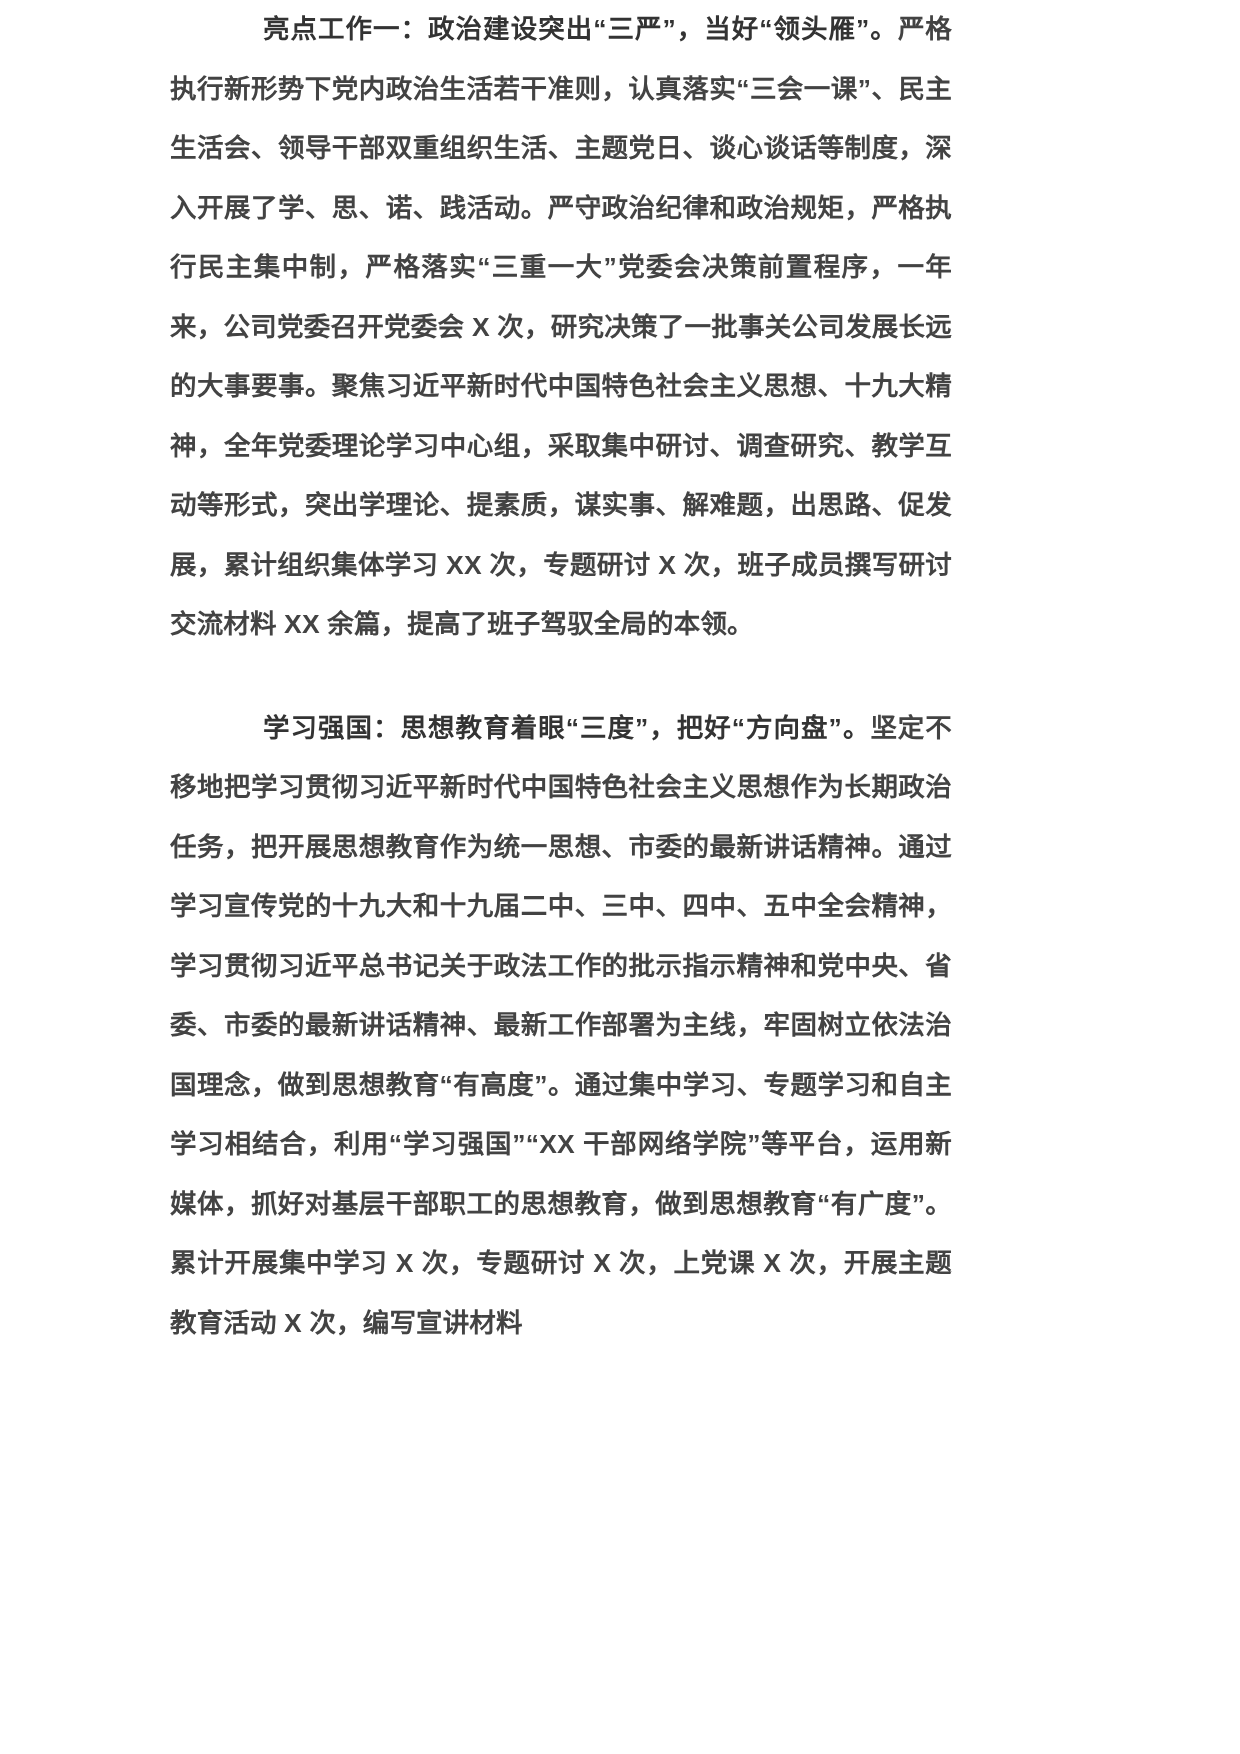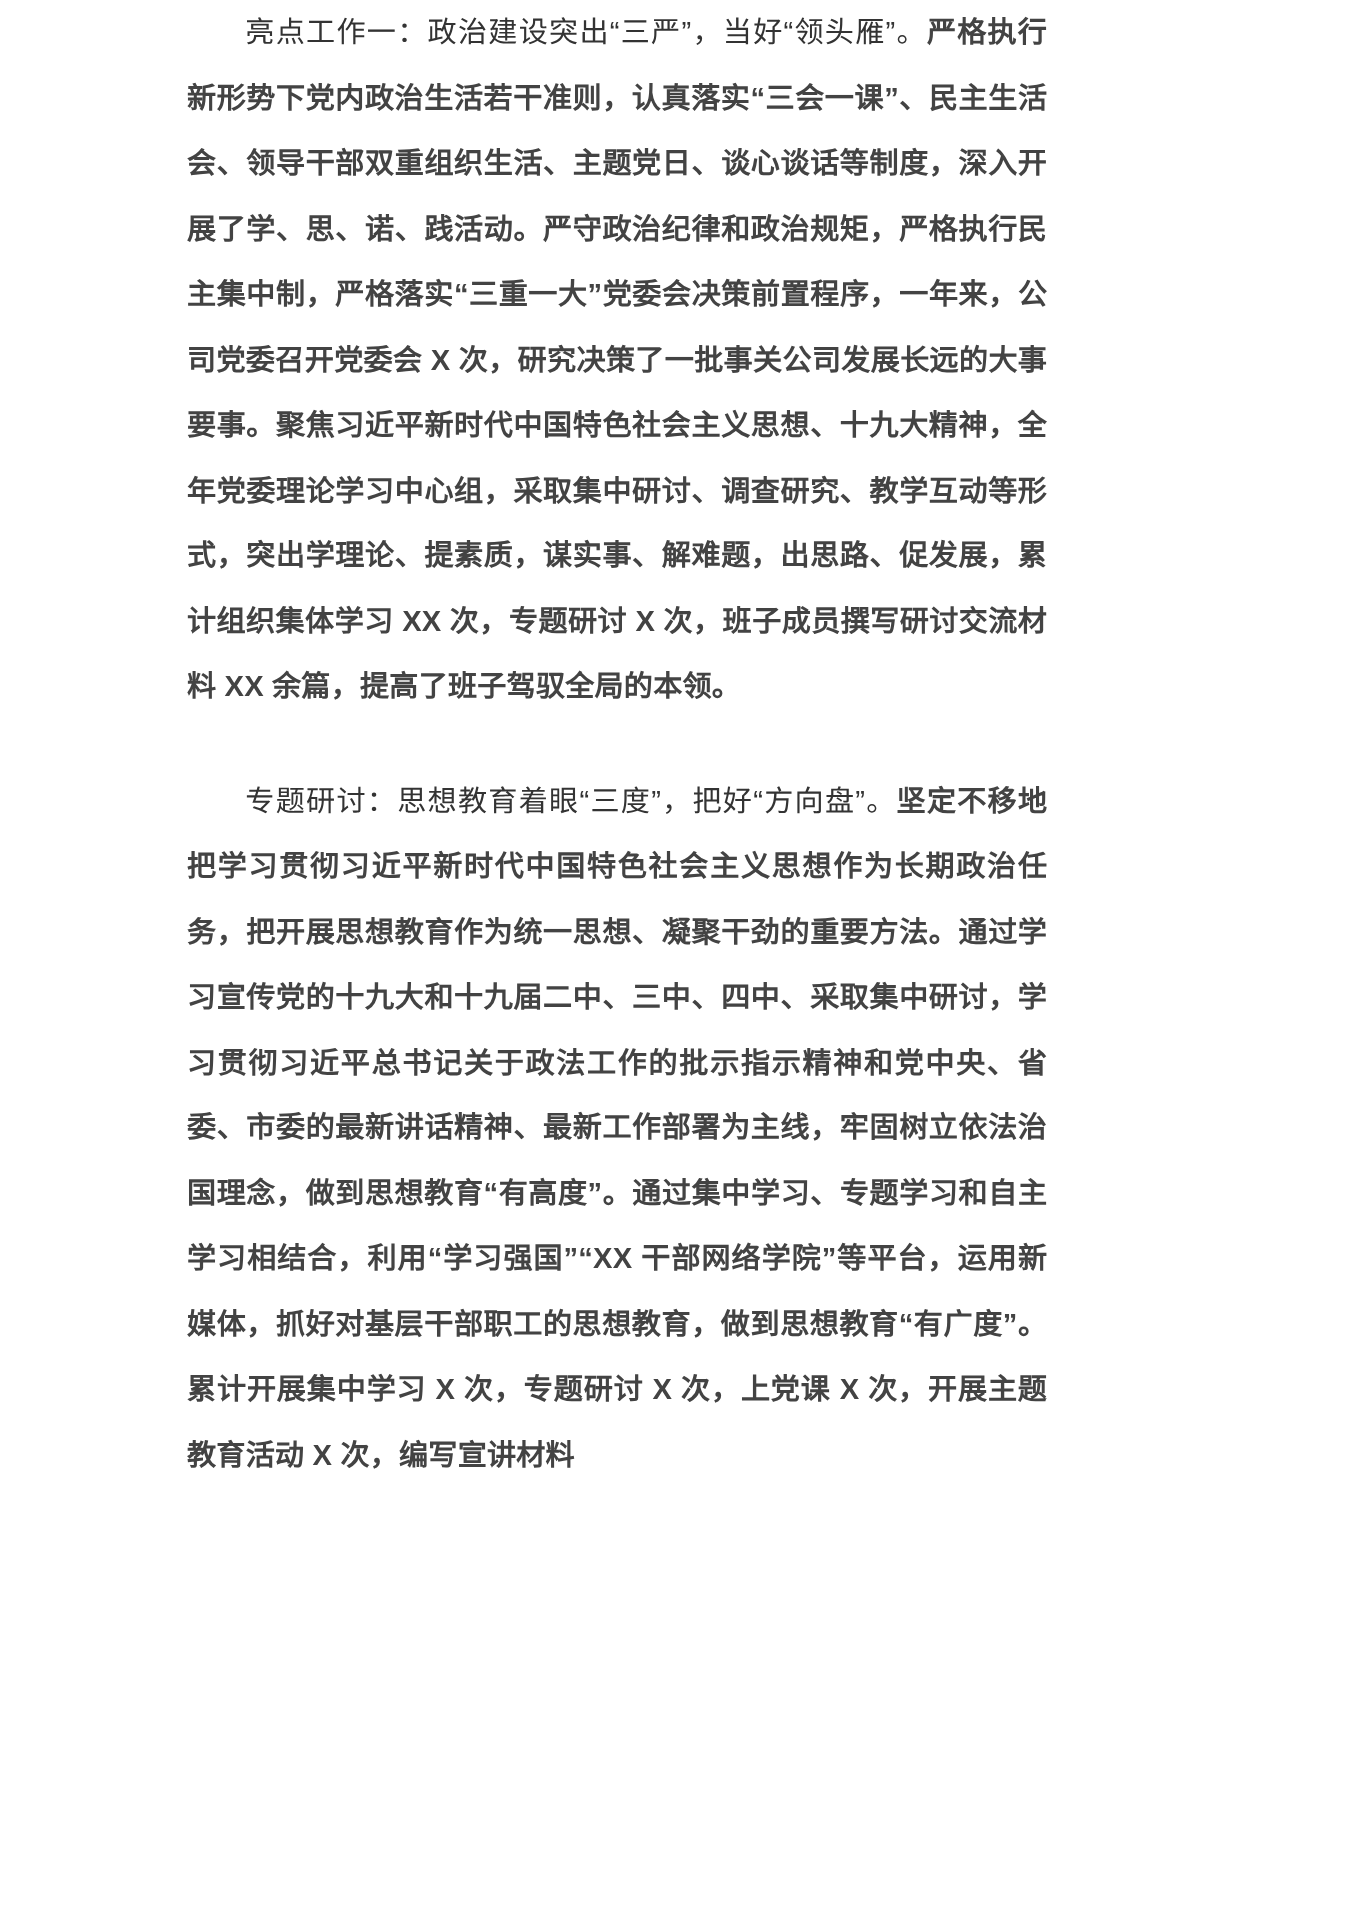--- a/index.html
+++ b/index.html
@@ -49,37 +49,38 @@
     color: #434343;
     text-align: justify;
     text-justify: inter-ideograph;
     letter-spacing: 0.15px;
     text-indent: 53px;
   }
   .para + .para {
     margin-top: 44px;
   }
   .lead {
-    font-weight: normal;
+    font-weight: bold;
     color: #333333;
     letter-spacing: 0.2px;
+    margin-left: 40px;
   }
   .body-text {
     font-weight: 700;
   }
 </style>
 </head>
 <body>
 
 <div class="page">
   <div class="content">
 
 
     <p class="para">
       <span class="lead">亮点工作一：政治建设突出“三严”，当好“领头雁”。</span><span class="body-text">严格执行新形势下党内政治生活若干准则，认真落实“三会一课”、民主生活会、领导干部双重组织生活、主题党日、谈心谈话等制度，深入开展了学、思、诺、践活动。严守政治纪律和政治规矩，严格执行民主集中制，严格落实“三重一大”党委会决策前置程序，一年来，公司党委召开党委会 X 次，研究决策了一批事关公司发展长远的大事要事。聚焦习近平新时代中国特色社会主义思想、十九大精神，全年党委理论学习中心组，采取集中研讨、调查研究、教学互动等形式，突出学理论、提素质，谋实事、解难题，出思路、促发展，累计组织集体学习 XX 次，专题研讨 X 次，班子成员撰写研讨交流材料 XX 余篇，提高了班子驾驭全局的本领。</span>
     </p>
 
     <p class="para">
-      <span class="lead">专题研讨：思想教育着眼“三度”，把好“方向盘”。</span><span class="body-text">坚定不移地把学习贯彻习近平新时代中国特色社会主义思想作为长期政治任务，把开展思想教育作为统一思想、凝聚干劲的重要方法。通过学习宣传党的十九大和十九届二中、三中、四中、采取集中研讨，学习贯彻习近平总书记关于政法工作的批示指示精神和党中央、省委、市委的最新讲话精神、最新工作部署为主线，牢固树立依法治国理念，做到思想教育“有高度”。通过集中学习、专题学习和自主学习相结合，利用“学习强国”“XX 干部网络学院”等平台，运用新媒体，抓好对基层干部职工的思想教育，做到思想教育“有广度”。累计开展集中学习 X 次，专题研讨 X 次，上党课 X 次，开展主题教育活动 X 次，编写宣讲材料</span>
+      <span class="lead">学习强国：思想教育着眼“三度”，把好“方向盘”。</span><span class="body-text">坚定不移地把学习贯彻习近平新时代中国特色社会主义思想作为长期政治任务，把开展思想教育作为统一思想、市委的最新讲话精神。通过学习宣传党的十九大和十九届二中、三中、四中、五中全会精神，学习贯彻习近平总书记关于政法工作的批示指示精神和党中央、省委、市委的最新讲话精神、最新工作部署为主线，牢固树立依法治国理念，做到思想教育“有高度”。通过集中学习、专题学习和自主学习相结合，利用“学习强国”“XX 干部网络学院”等平台，运用新媒体，抓好对基层干部职工的思想教育，做到思想教育“有广度”。累计开展集中学习 X 次，专题研讨 X 次，上党课 X 次，开展主题教育活动 X 次，编写宣讲材料</span>
     </p>
 
   </div>
 </div>
 
 </body></html>

